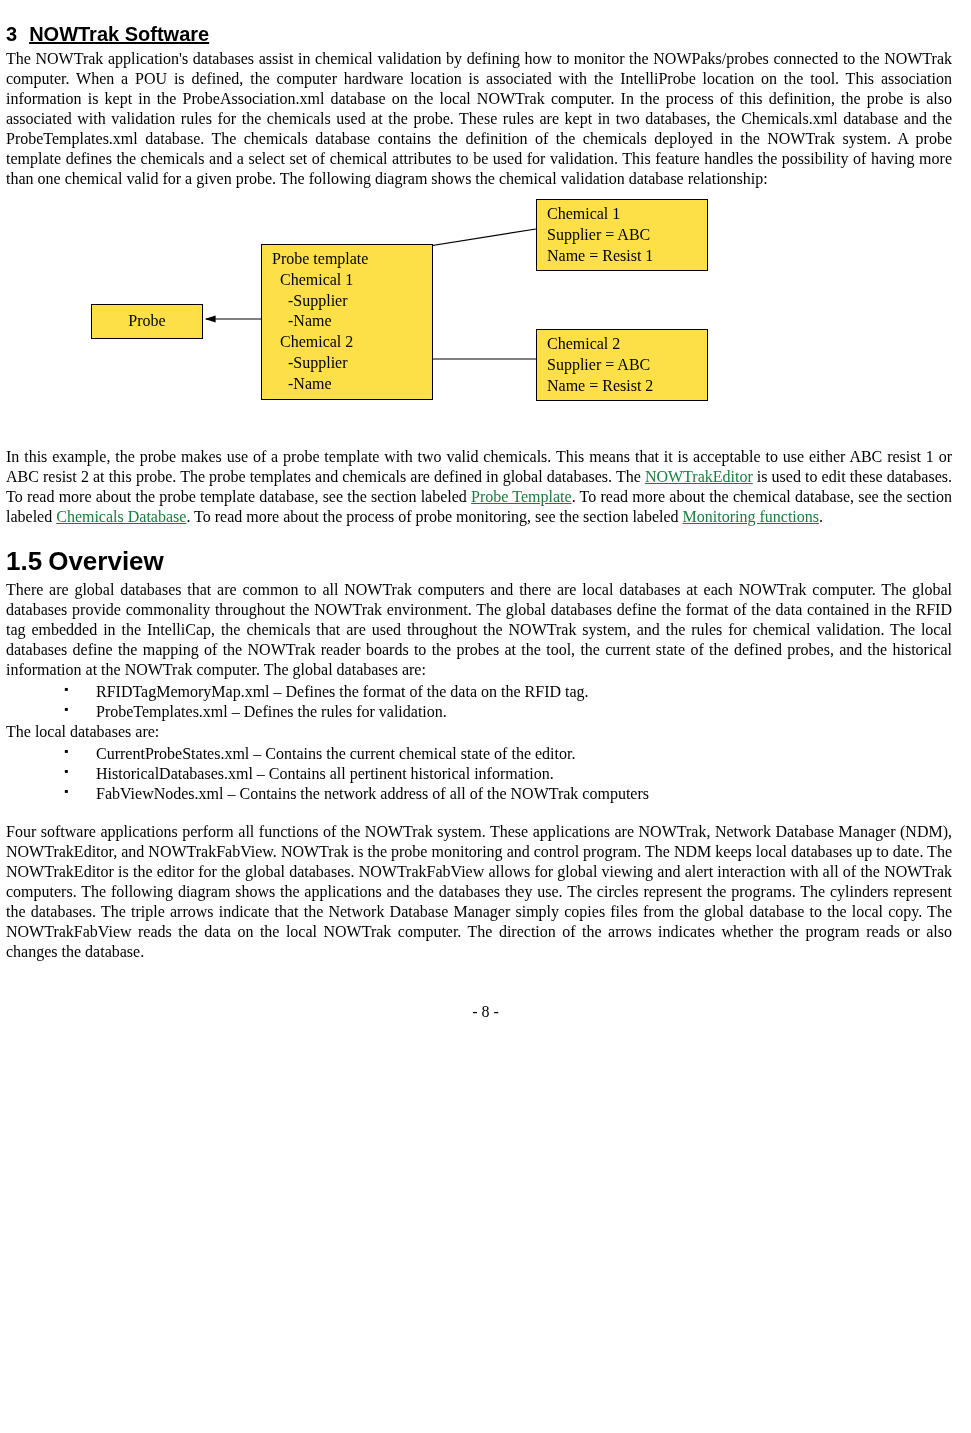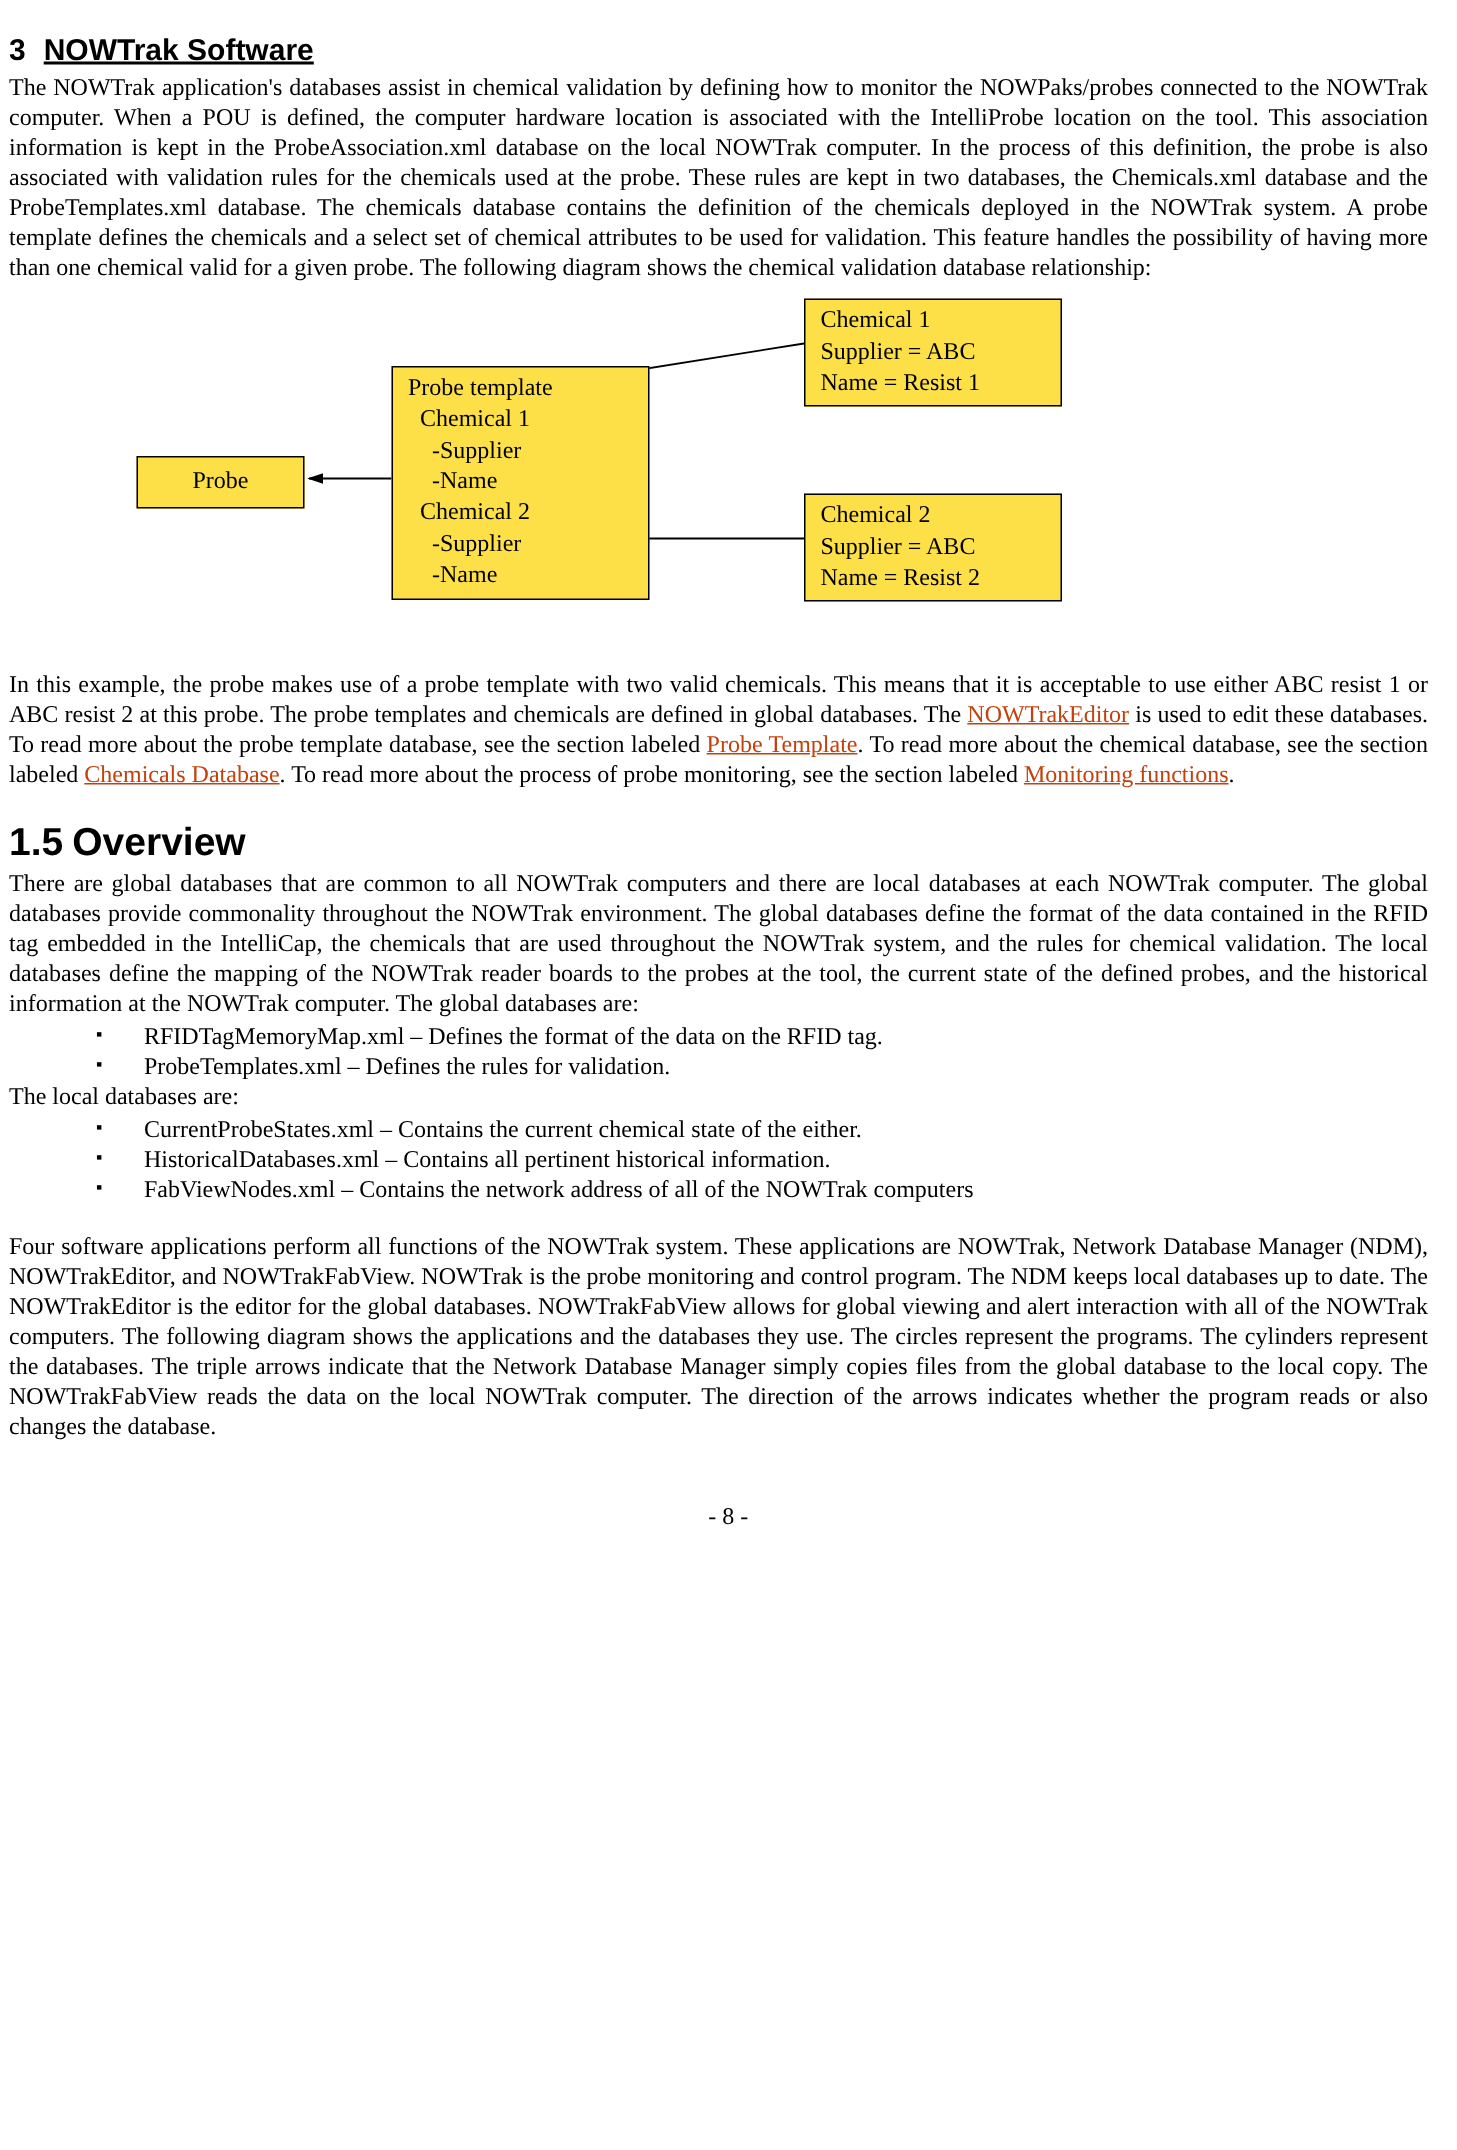--- a/index.html
+++ b/index.html
@@ -20,21 +20,21 @@
   }
   h1 .num { display:inline-block; margin-right: 12px; }
   h2 {
     font-family: Arial, Helvetica, sans-serif;
     font-size: 26px;
     font-weight: bold;
     margin: 18px 0 2px 0;
   }
   h2 .num { display:inline-block; margin-right: 6px; }
   p { margin: 0 13px 2px 0; text-align: justify; }
-  a.link { color: #c2410c; text-decoration: underline; cursor: pointer; }
+  a.link { color: #15803d; text-decoration: underline; cursor: pointer; }
   ul.sq { list-style: none; margin: 0; padding: 0 0 0 58px; }
   ul.sq li { position: relative; padding-left: 32px; margin: 0; }
   ul.sq li::before {
     content: "▪";
     position: absolute;
     left: 0;
     top: 0;
     font-size: 12px;
   }
   .diagram {
@@ -128,21 +128,21 @@
 <p>There are global databases that are common to all NOWTrak computers and there are local databases at each NOWTrak computer.  The global databases provide commonality throughout the NOWTrak environment.  The global databases define the format of the data contained in the RFID tag embedded in the IntelliCap, the chemicals that are used throughout the NOWTrak system, and the rules for chemical validation.  The local databases define the mapping of the NOWTrak reader boards to the probes at the tool, the current state of the defined probes, and the historical information at the NOWTrak computer.  The global databases are:</p>
 
 <ul class="sq">
   <li>RFIDTagMemoryMap.xml – Defines the format of the data on the RFID tag.</li>
   <li>ProbeTemplates.xml – Defines the rules for validation.</li>
 </ul>
 
 <p>The local databases are:</p>
 
 <ul class="sq">
-  <li>CurrentProbeStates.xml – Contains the current chemical state of the either.</li>
+  <li>CurrentProbeStates.xml – Contains the current chemical state of the editor.</li>
   <li>HistoricalDatabases.xml – Contains all pertinent historical information.</li>
   <li>FabViewNodes.xml – Contains the network address of all of the NOWTrak computers</li>
 </ul>
 
 <p style="height:16px"></p>
 
 <p>Four software applications perform all functions of the NOWTrak system.  These applications are NOWTrak, Network Database Manager (NDM), NOWTrakEditor, and NOWTrakFabView.  NOWTrak is the probe monitoring and control program.  The NDM keeps local databases up to date. The NOWTrakEditor is the editor for the global databases.  NOWTrakFabView allows for global viewing and alert interaction with all of the NOWTrak computers.  The following diagram shows the applications and the databases they use. The circles represent the programs.  The cylinders represent the databases. The triple arrows indicate that the Network Database Manager simply copies files from the global database to the local copy.  The NOWTrakFabView reads the data on the local NOWTrak computer. The direction of the arrows indicates whether the program reads or also changes the database.</p>
 
 <div class="pagenum">- 8 -</div>
 

